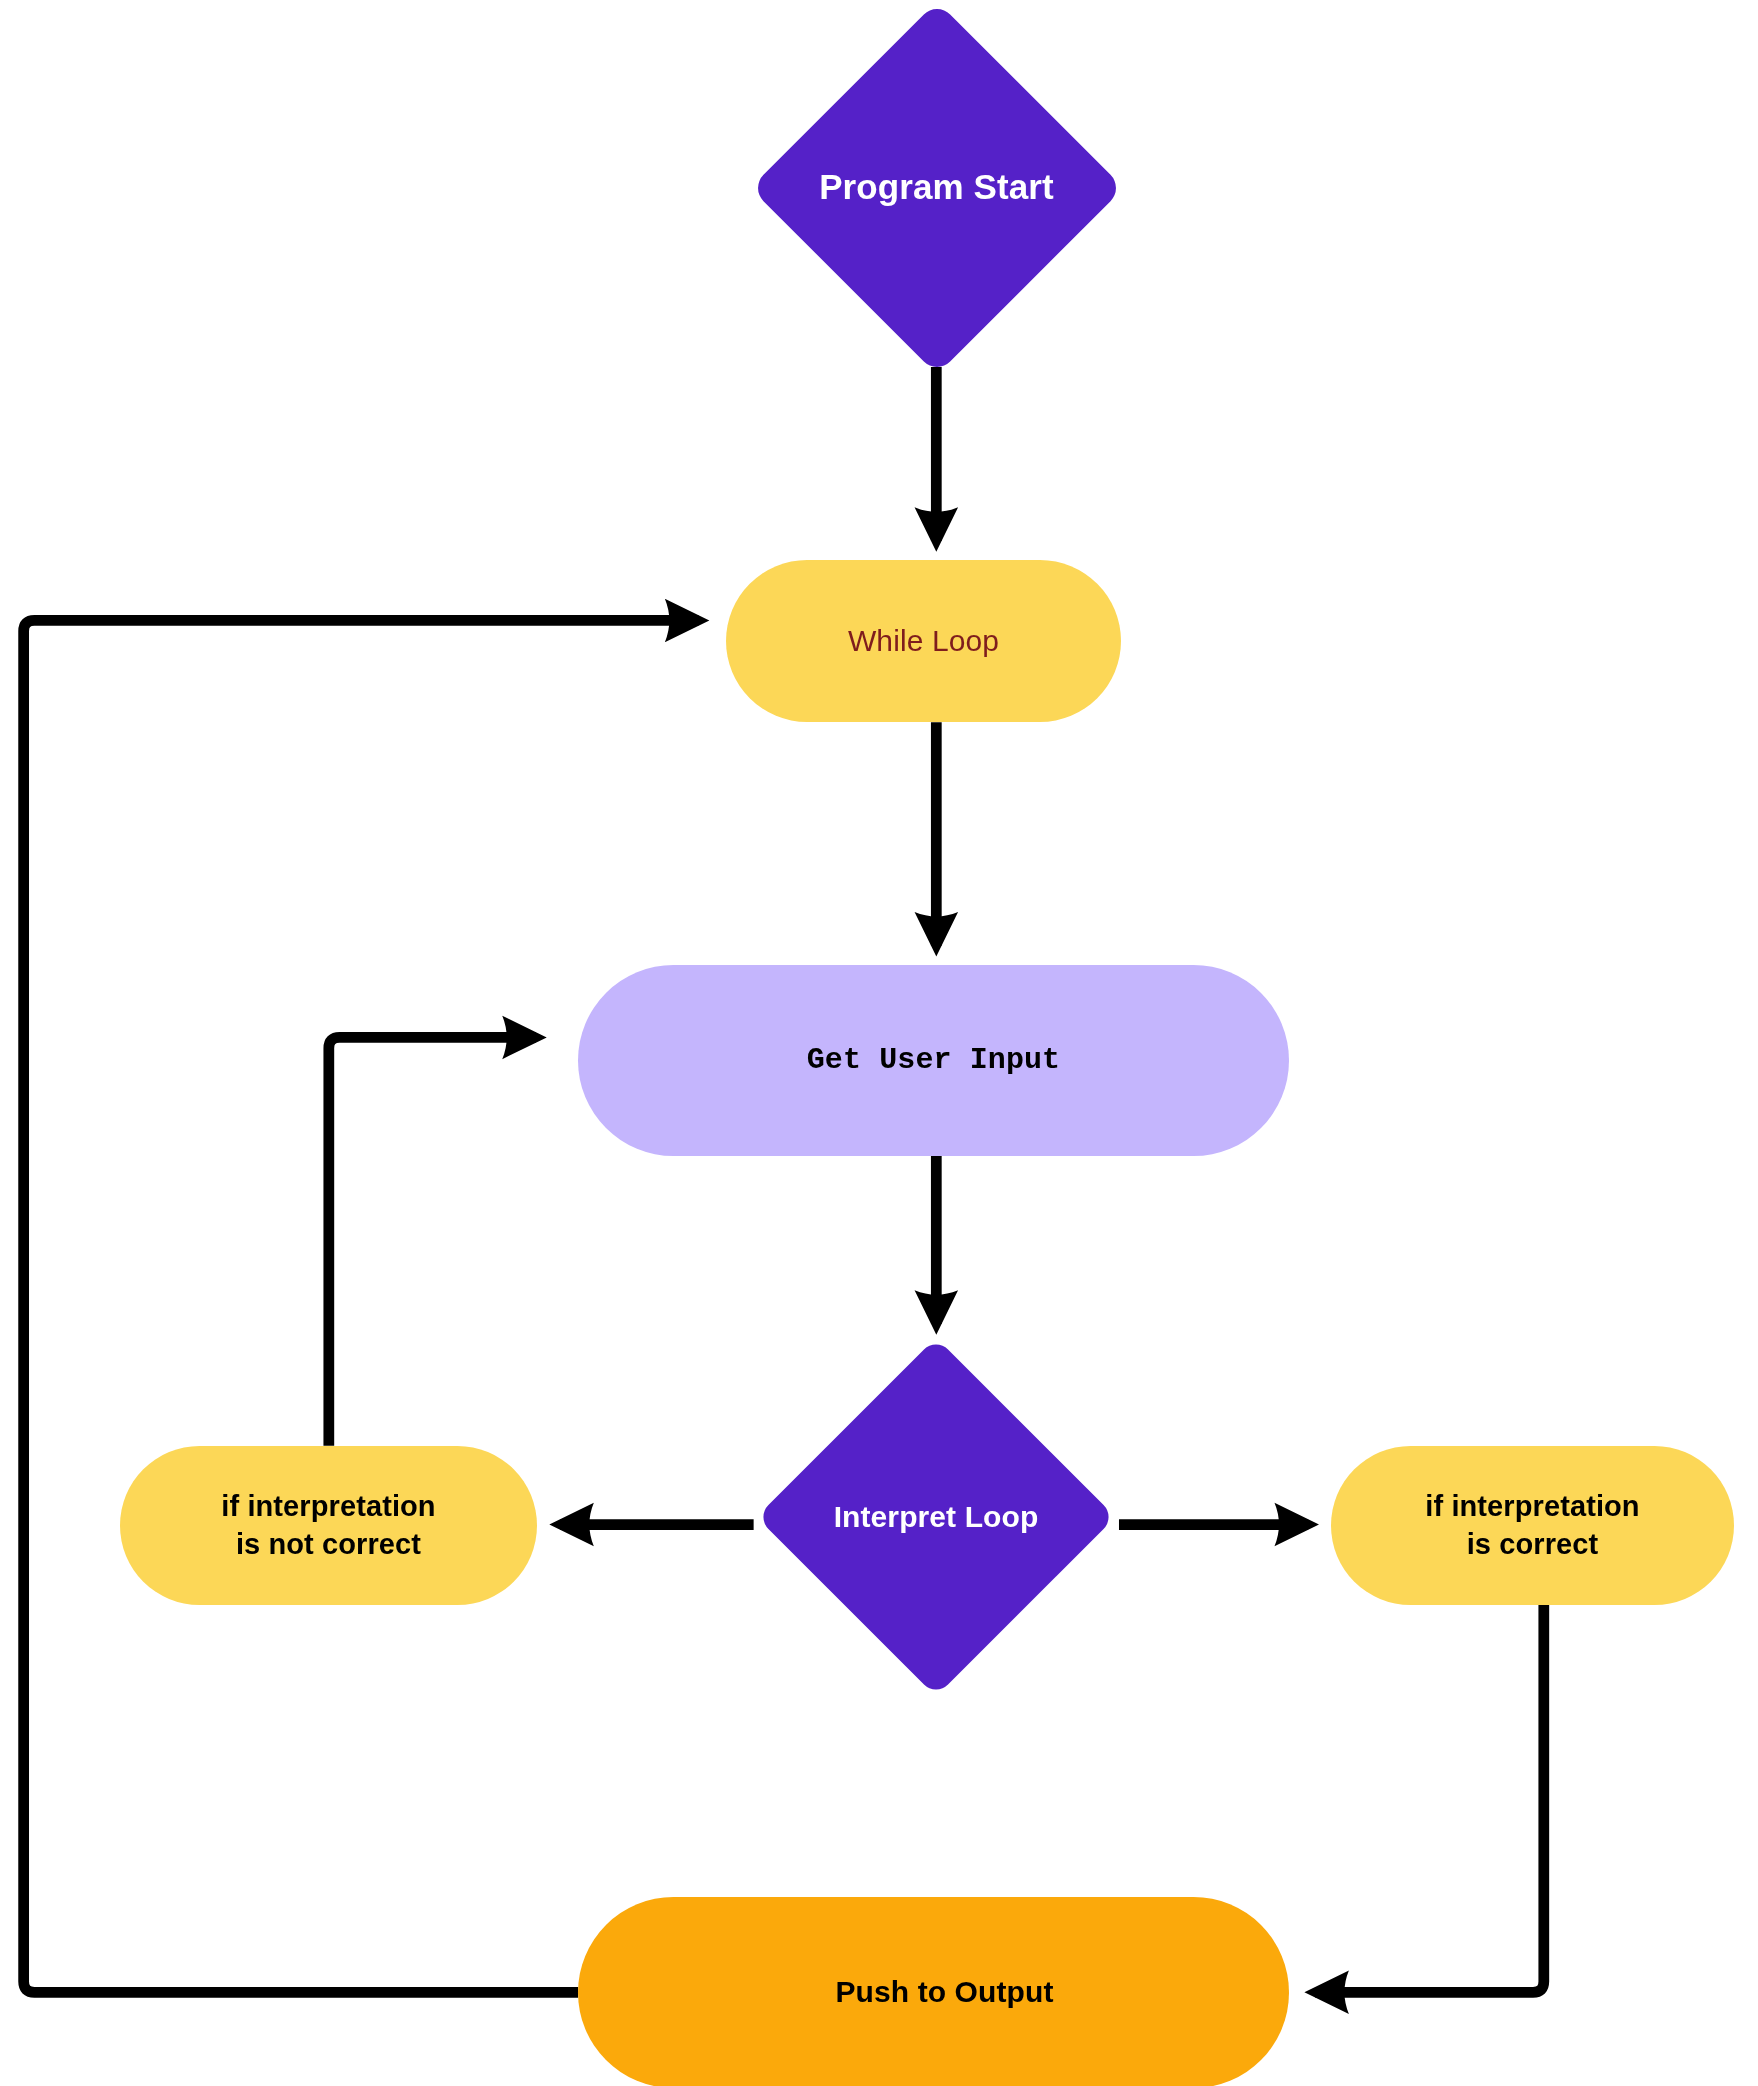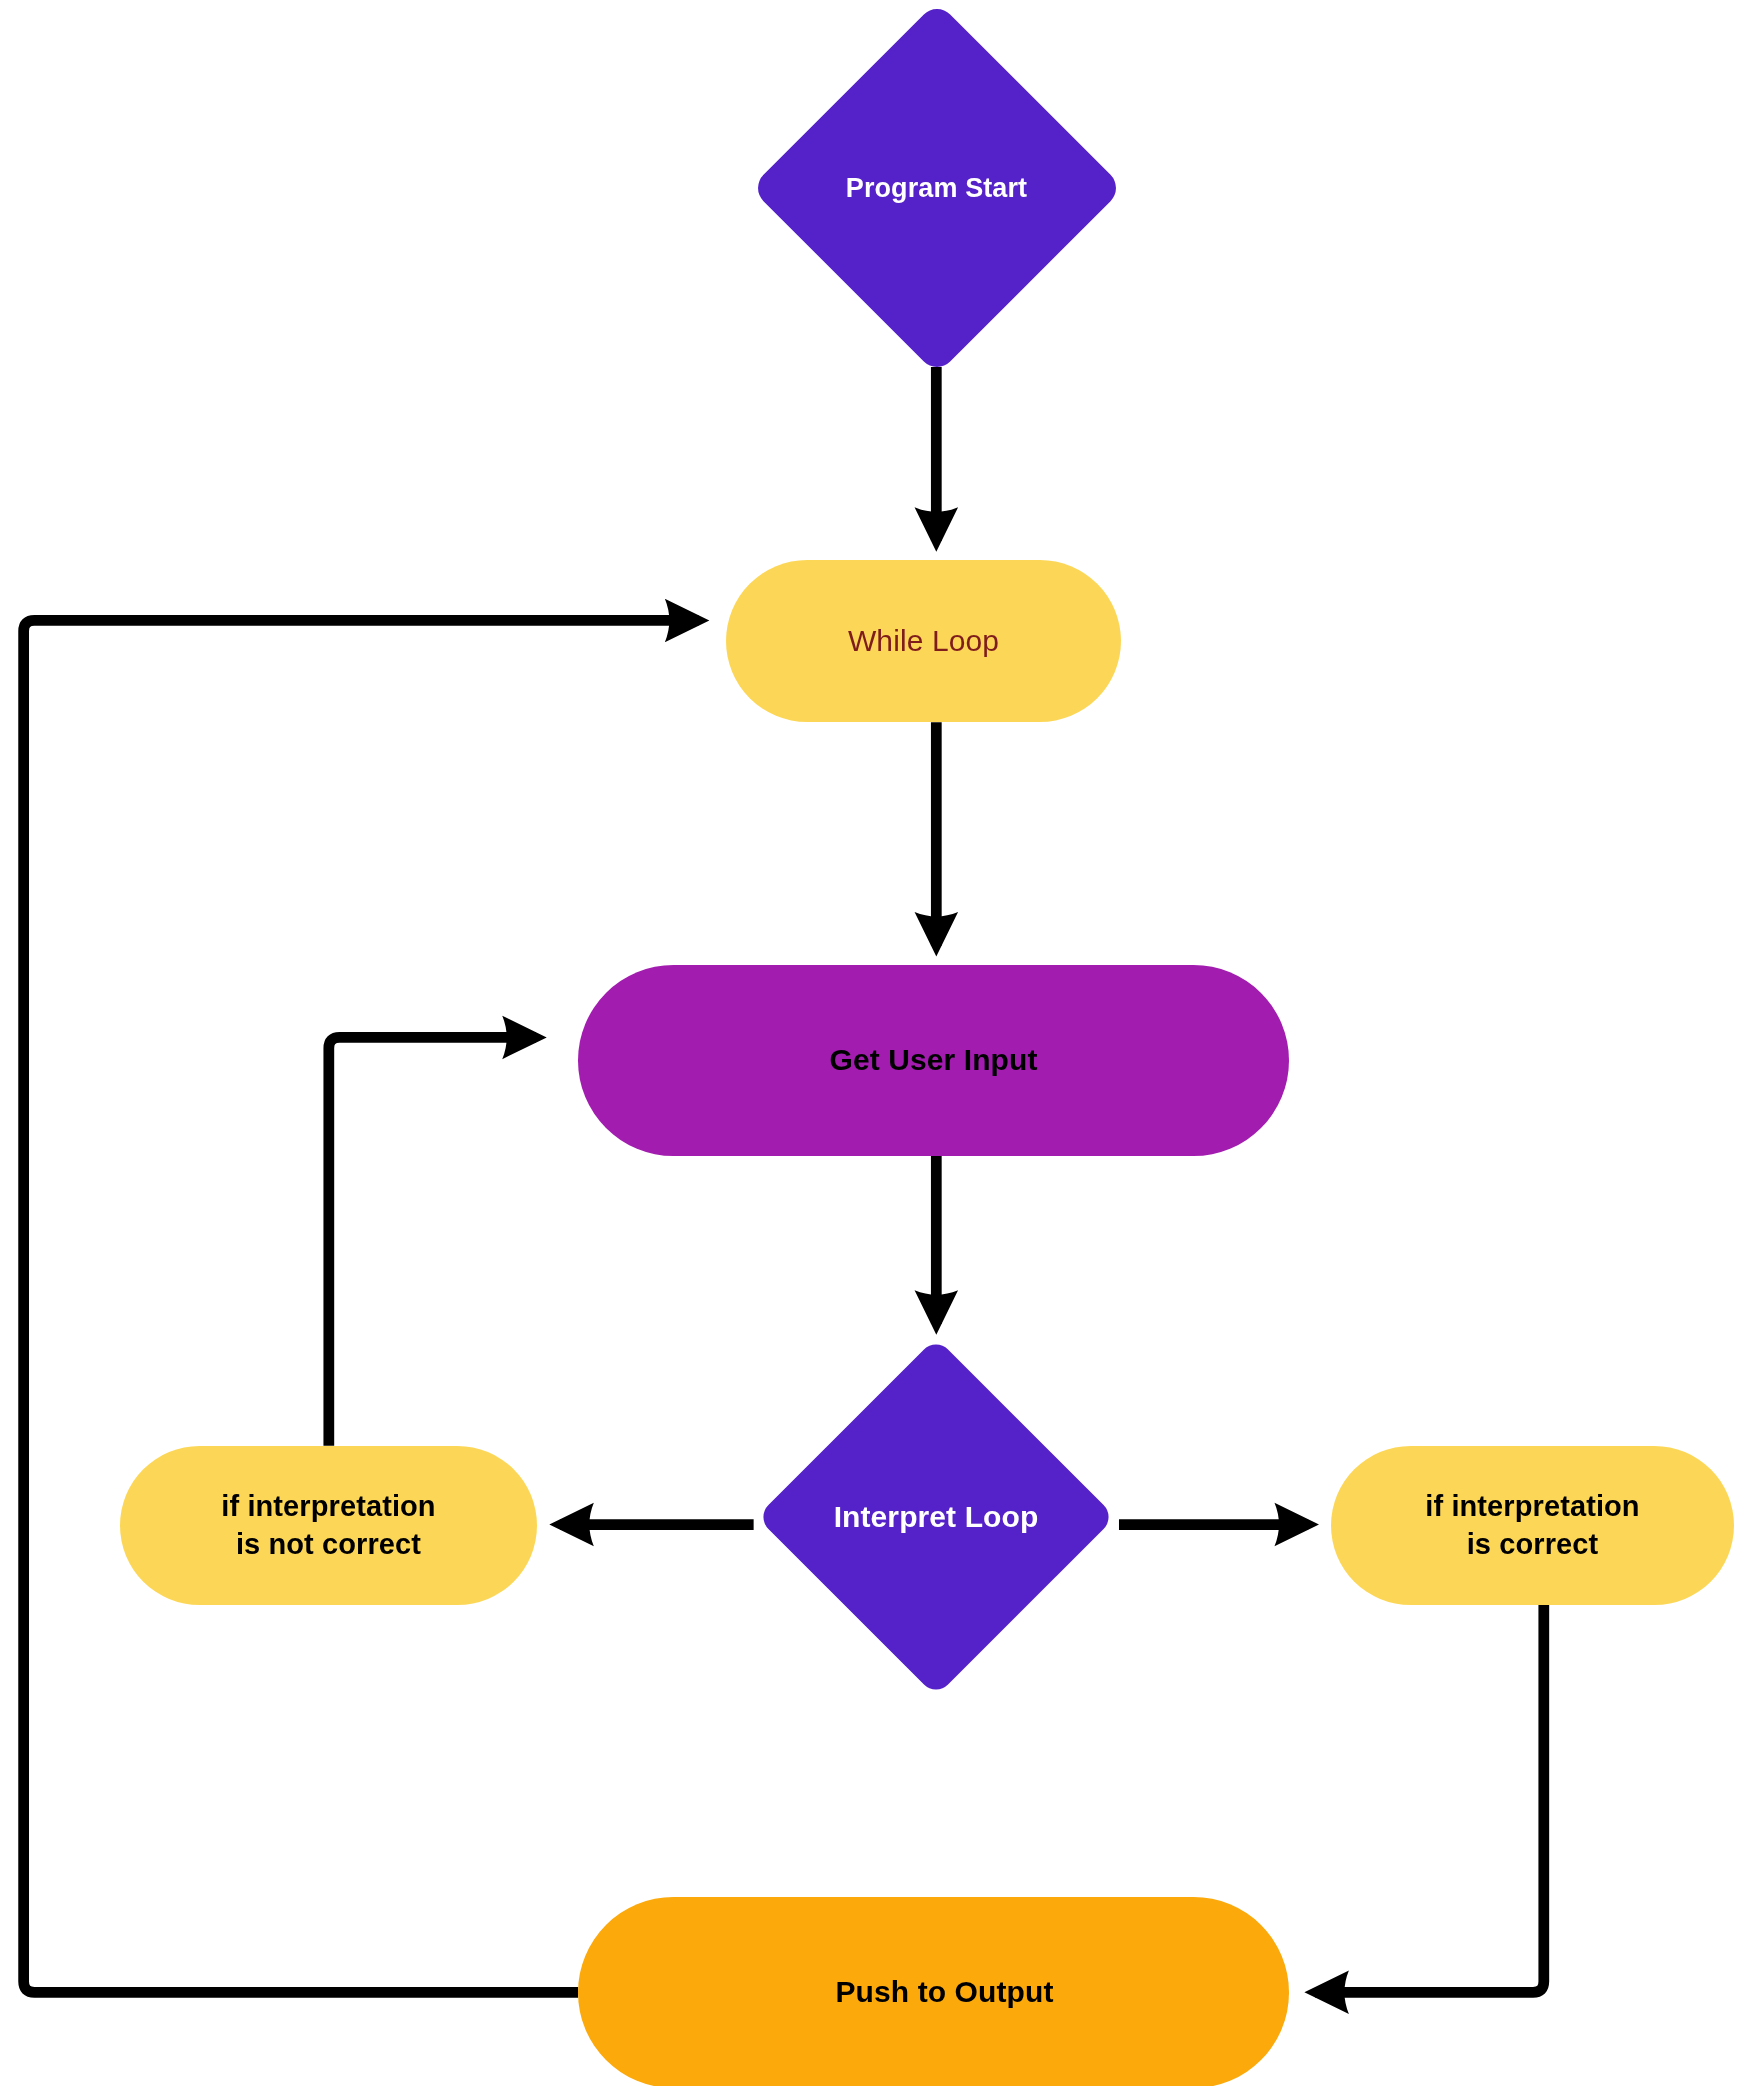--- a/index.html
+++ b/index.html
@@ -106,21 +106,21 @@
     height: 159px;
   }
   #node-push-to-output {
     left: 578px;
     top: 1897px;
     width: 711px;
     height: 191px;
   }
   .t-bold { font-weight: bold; }
   .t-reg  { font-weight: normal; }
-  .s-44 { font-size: 27px; }
+  .s-44 { font-size: 35px; }
   .s-42 { font-size: 30px; }
   .s-40 { font-size: 29px; font-weight: bold; }
 </style>
 </head>
 <body>
 
 <div id="canvas">
 
   <svg id="edges" viewBox="0 0 2454 2913" width="1758" height="2087" xmlns="http://www.w3.org/2000/svg" aria-hidden="true">
     <defs>
@@ -151,21 +151,21 @@
 
   <div class="node" id="node-program-start">
     <div class="diamond-shape" style="background:#5521C8;"></div>
     <span class="node-label diamond-label t-bold s-44" style="color:#FFFFFF;">Program Start</span>
   </div>
 
   <div class="node pill" id="node-while-loop" style="background:#FCD757;">
     <span class="node-label t-reg s-42" style="color:#7f1d1d;">While Loop</span>
   </div>
 
-  <div class="node pill" id="node-get-user-input" style="background:#a21caf;">
+  <div class="node pill" id="node-get-user-input" style="background:#c4b5fd;font-family:Liberation Mono, monospace;">
     <span class="node-label t-bold s-42" style="color:#000000;">Get User Input</span>
   </div>
 
   <div class="node" id="node-interpret-data">
     <div class="diamond-shape" style="background:#5521C8;"></div>
     <span class="node-label diamond-label t-bold s-42" style="color:#FFFFFF;">Interpret Loop</span>
   </div>
 
   <div class="node pill" id="node-if-not-correct" style="background:#FCD757;">
     <span class="node-label t-reg s-40" style="color:#000000;">if interpretation

